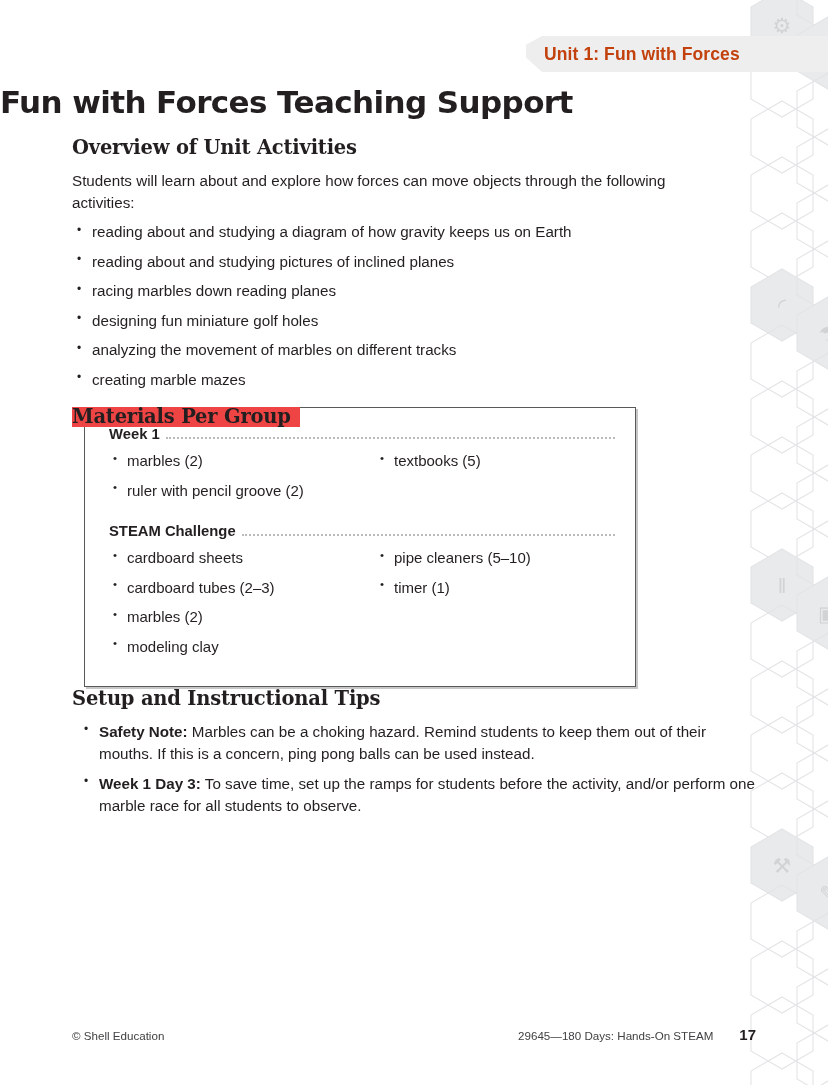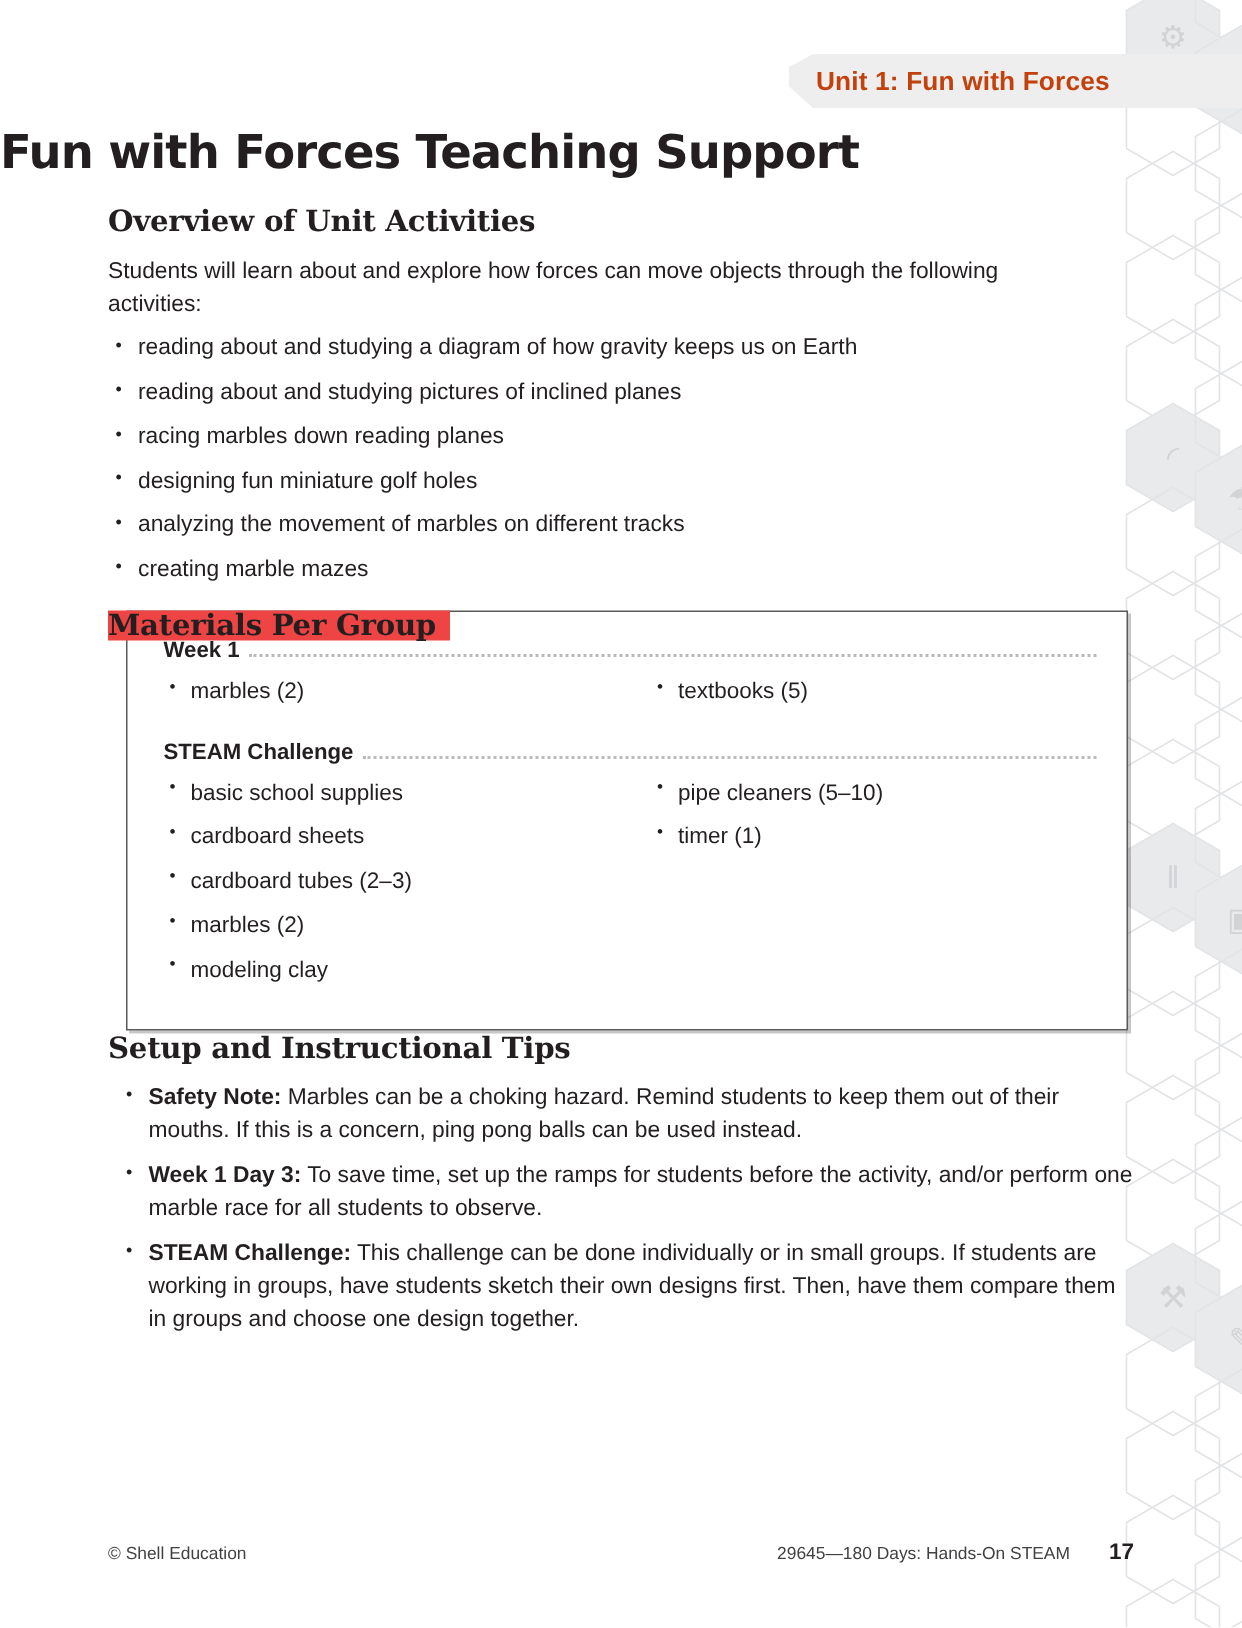--- a/index.html
+++ b/index.html
@@ -157,21 +157,21 @@
   }
   .materials-box {
     margin-top: 10px;
     margin-left: 12px;
     border: 1.4px solid #58595b;
     box-shadow: 2px 2px 0 0 rgba(0,0,0,0.22);
     background: #ffffff;
     padding: 18px 20px 20px 24px;
     min-height: 248px;
     box-sizing: border-box;
-    width: 668px;
+    width: 552px;
   }
   .sub-head-row {
     display: flex;
     align-items: baseline;
     margin-bottom: 9px;
   }
   .sub-head {
     font-family: "Liberation Sans", sans-serif;
     font-weight: 700;
     font-size: 14.8px;
@@ -621,38 +621,38 @@
       <div class="materials-box" id="materialsBox">
           <div>
             <div class="sub-head-row">
               <div class="sub-head">Week 1</div>
               <div class="leader"></div>
             </div>
             <div class="two-col">
               <div class="col left">
                 <ul class="mat">
                   <li>marbles (2)</li>
+                  <li>ruler with pencil groove (2)</li>
                 </ul>
               </div>
               <div class="col right">
                 <ul class="mat">
                   <li>textbooks (5)</li>
                 </ul>
               </div>
             </div>
           </div>
           <div class="steam-block">
             <div class="sub-head-row">
               <div class="sub-head">STEAM Challenge</div>
               <div class="leader"></div>
             </div>
             <div class="two-col">
               <div class="col left">
                 <ul class="mat">
-                  <li>basic school supplies</li>
                   <li>cardboard sheets</li>
                   <li>cardboard tubes (2–3)</li>
                   <li>marbles (2)</li>
                   <li>modeling clay</li>
                 </ul>
               </div>
               <div class="col right">
                 <ul class="mat">
                   <li>pipe cleaners (5–10)</li>
                   <li>timer (1)</li>
@@ -660,21 +660,20 @@
               </div>
             </div>
           </div>
         </div>
     </div>
 
     <h2 class="section-head tips-head">Setup and Instructional Tips</h2>
     <ul class="tips" id="tipsList">
         <li><b>Safety Note:</b><span> Marbles can be a choking hazard.  Remind students to keep them out of their mouths.  If this is a concern, ping pong balls can be used instead.</span></li>
         <li><b>Week 1 Day 3:</b><span> To save time, set up the ramps for students before the activity, and/or perform one marble race for all students to observe.</span></li>
-        <li><b>STEAM Challenge:</b><span> This challenge can be done individually or in small groups.  If students are working in groups, have students sketch their own designs first.  Then, have them compare them in groups and choose one design together.</span></li>
       </ul>
 
   </div>
 
   <div class="footer">
     <div class="left">© Shell Education</div>
     <div class="spacer"></div>
     <div class="mid">29645—180 Days: Hands-On STEAM</div>
     <div class="pageno">17</div>
   </div>

